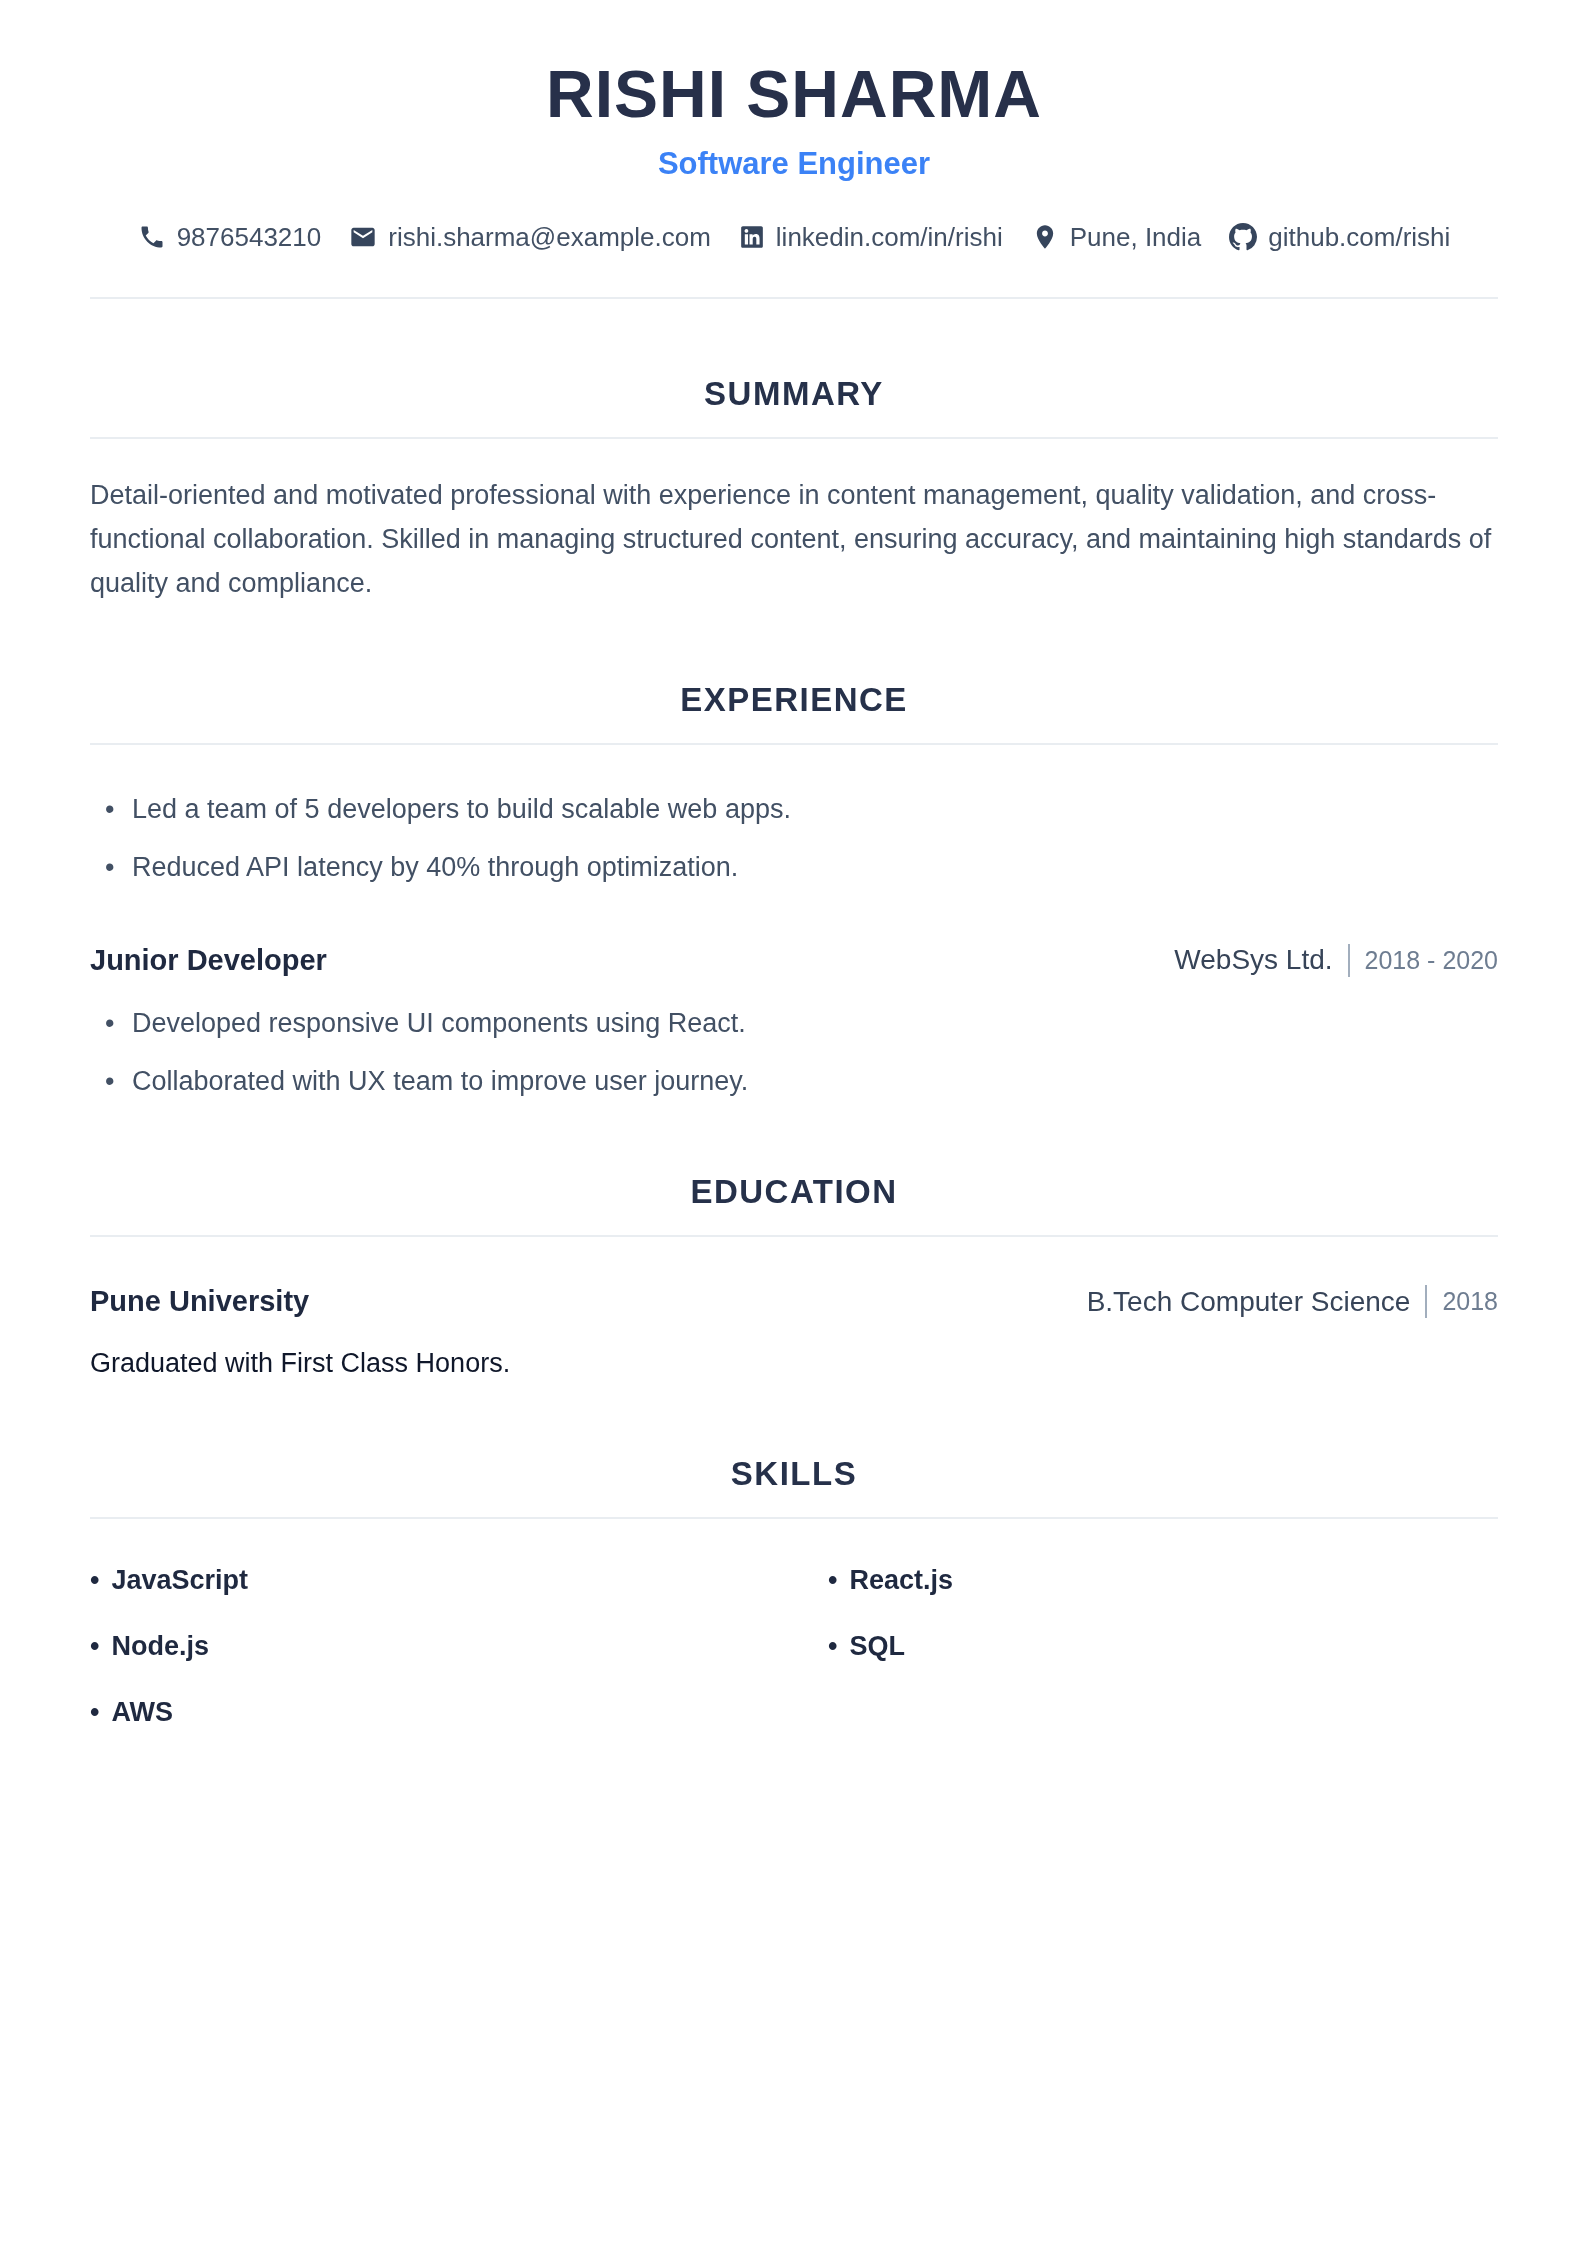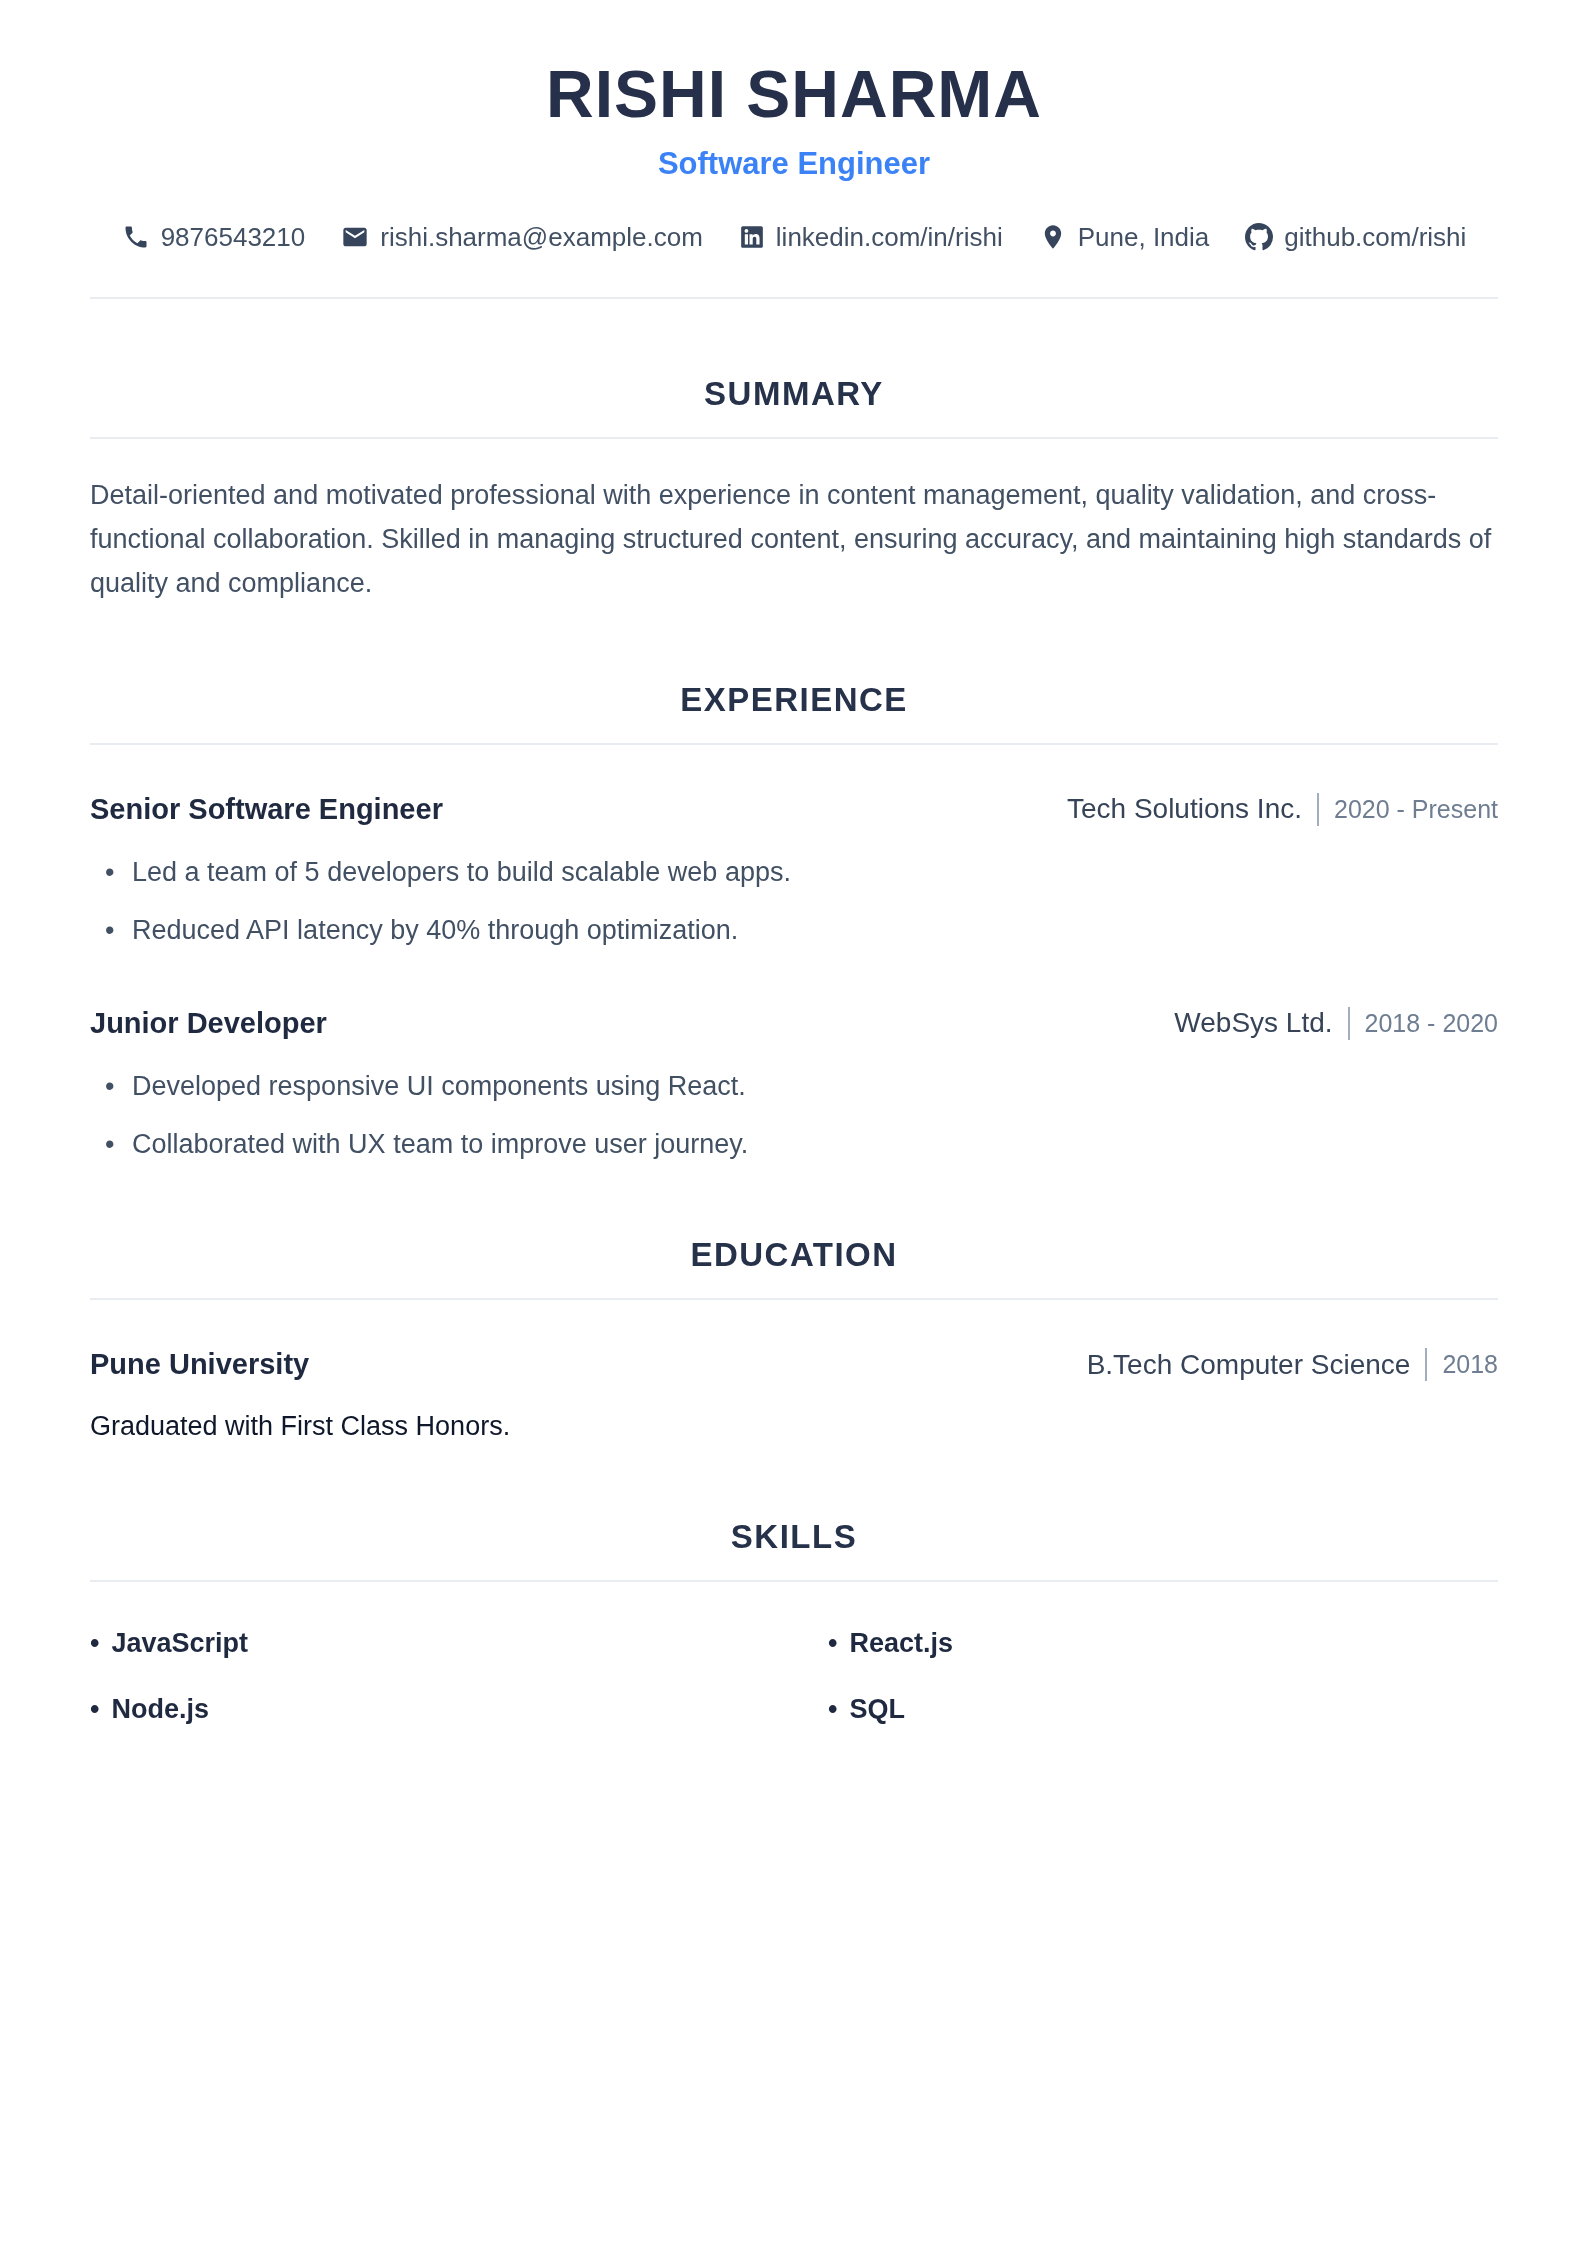--- a/index.html
+++ b/index.html
@@ -13,21 +13,21 @@
 
   
   .rheader { text-align:center; }
   .name {
     font-size:66px; font-weight:bold; color:#27304a;
     letter-spacing:1px; line-height:1.12;
   }
   .subtitle { margin-top:14px; font-size:31px; font-weight:bold; color:#3b82f6; }
   .contact-row {
     margin-top:40px; display:flex; justify-content:center; align-items:center;
-    gap:36px; font-size:26px; color:#425064; white-space:nowrap;
+    gap:28px; font-size:26px; color:#425064; white-space:nowrap;
   }
   .contact-item { display:flex; align-items:center; gap:11px; }
   .contact-item svg { display:block; flex:0 0 auto; }
   .top-rule { border:none; border-top:2px solid #e9edf1; margin-top:44px; }
 
   
   .section { margin-top:76px; }
   .section-title {
     text-align:center; font-size:33px; font-weight:bold;
     color:#26314a; letter-spacing:1.5px;
@@ -131,28 +131,20 @@
     <div class="section-title">SUMMARY</div>
     <hr class="section-rule">
     <p class="summary-text">Detail-oriented and motivated professional with experience in content management, quality validation, and cross-functional collaboration. Skilled in managing structured content, ensuring accuracy, and maintaining high standards of quality and compliance.</p>
   </div>
 
   <div class="section">
     <div class="section-title">EXPERIENCE</div>
     <hr class="section-rule">
 
     <div class="entry">
-      <div class="entry-head">
-        <div class="entry-role">Senior Software Engineer</div>
-        <div class="entry-meta">
-          <span class="entry-company">Tech Solutions Inc.</span>
-          <span class="vbar"></span>
-          <span class="entry-dates">2020 - Present</span>
-        </div>
-      </div>
       <ul class="bullets">
         <li>Led a team of 5 developers to build scalable web apps.</li>
         <li>Reduced API latency by 40% through optimization.</li>
       </ul>
     </div>
 
     <div class="entry">
       <div class="entry-head">
         <div class="entry-role">Junior Developer</div>
         <div class="entry-meta">

